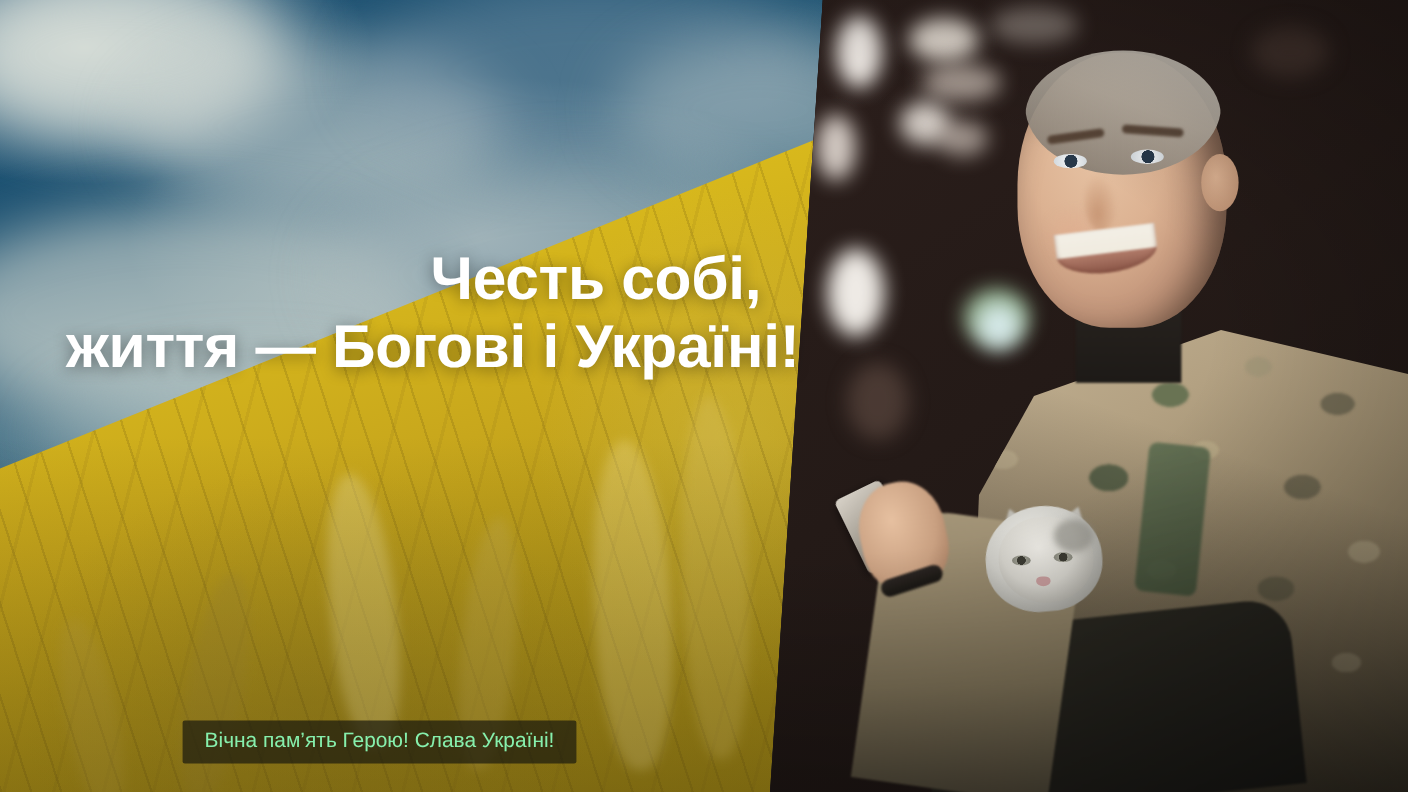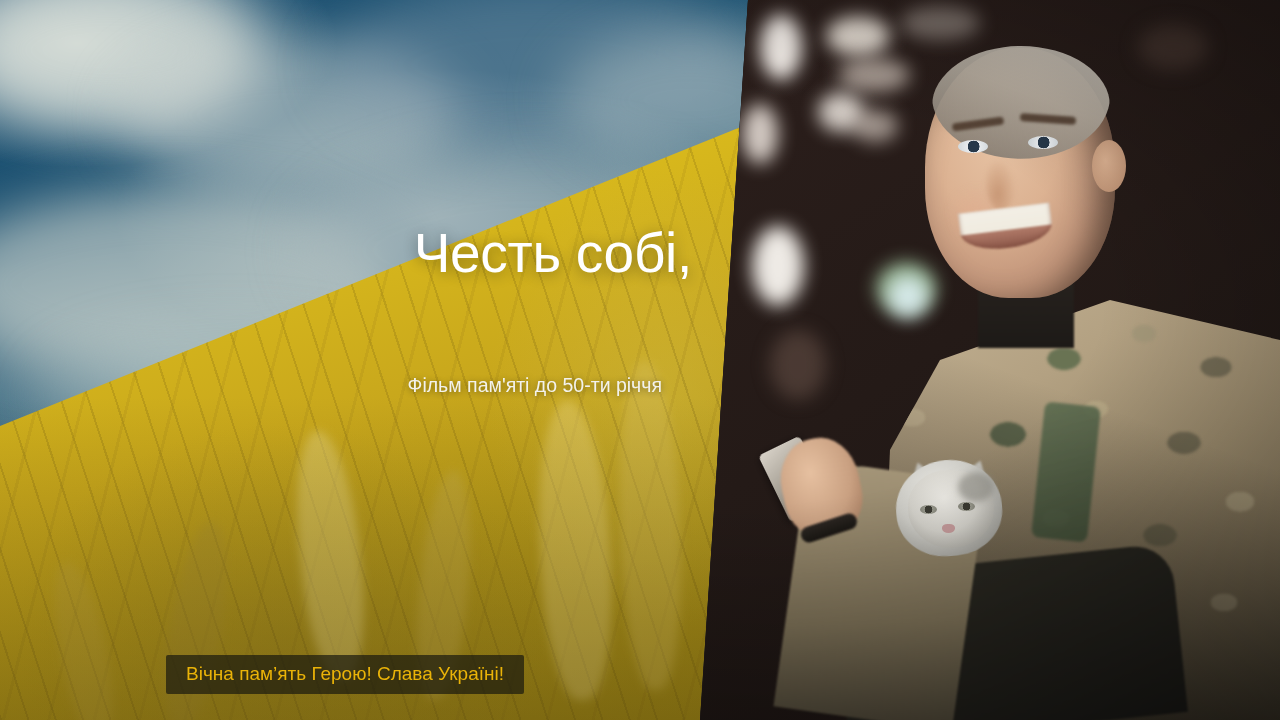--- a/index.html
+++ b/index.html
@@ -171,31 +171,31 @@
     background:#c49a9a;filter:blur(.6px);}
   .k-patch{position:absolute;left:958px;top:472px;width:36px;height:30px;border-radius:50%;
     background:rgba(140,138,130,.65);filter:blur(3px);}
 
   
   .photo-vig{position:absolute;inset:0;
     background:radial-gradient(ellipse 70% 70% at 58% 42%, rgba(0,0,0,0) 40%, rgba(0,0,0,.42) 100%);}
 
   
   .headline{position:absolute;left:60px;top:222px;width:632px;text-align:right;
-    color:#ffffff;font-weight:400;font-size:55px;line-height:62px;letter-spacing:-.3px;
+    color:#ffffff;font-weight:700;font-size:55px;line-height:62px;letter-spacing:-.3px;
     text-shadow:0 2px 14px rgba(0,0,0,.40);font-stretch:condensed;}
   .headline .l2{display:block;white-space:nowrap;}
 
   .subtitle{position:absolute;left:180px;top:371px;width:482px;text-align:right;
     color:#f3f2ec;font-size:19.5px;line-height:28px;font-weight:400;
     text-shadow:0 1px 7px rgba(0,0,0,.45);}
 
   .caption-box{position:absolute;left:166px;top:655px;padding:8px 20px 9px;
     background:rgba(24,24,14,.70);border-radius:2px;}
-  .caption-box span{color:#eab308;font-size:19px;line-height:22px;white-space:nowrap;}
+  .caption-box span{color:#86efac;font-size:19px;line-height:22px;white-space:nowrap;}
 </style>
 </head>
 <body>
 
 <div class="stage">
 
   <div class="left-panel">
     <div class="sky"></div>
     <div class="cloud c1"></div>
     <div class="cloud c2"></div>
@@ -263,23 +263,23 @@
     <div class="k-patch"></div>
     <div class="k-eye k-eye-l"></div>
     <div class="k-eye k-eye-r"></div>
     <div class="k-nose"></div>
 
     <div class="photo-vig"></div>
   </div>
 
   <div class="headline">
     <span>Честь собі,</span>
+    <span class="l2">життя — Богові і Україні!</span>
   </div>
 
   <div class="subtitle">
-    <div>Фільм пам'яті до 50-ти річчя</div>
   </div>
 
   <div class="caption-box">
     <span>Вічна пам’ять Герою! Слава Україні!</span>
   </div>
 
 </div>
 
 </body></html>

